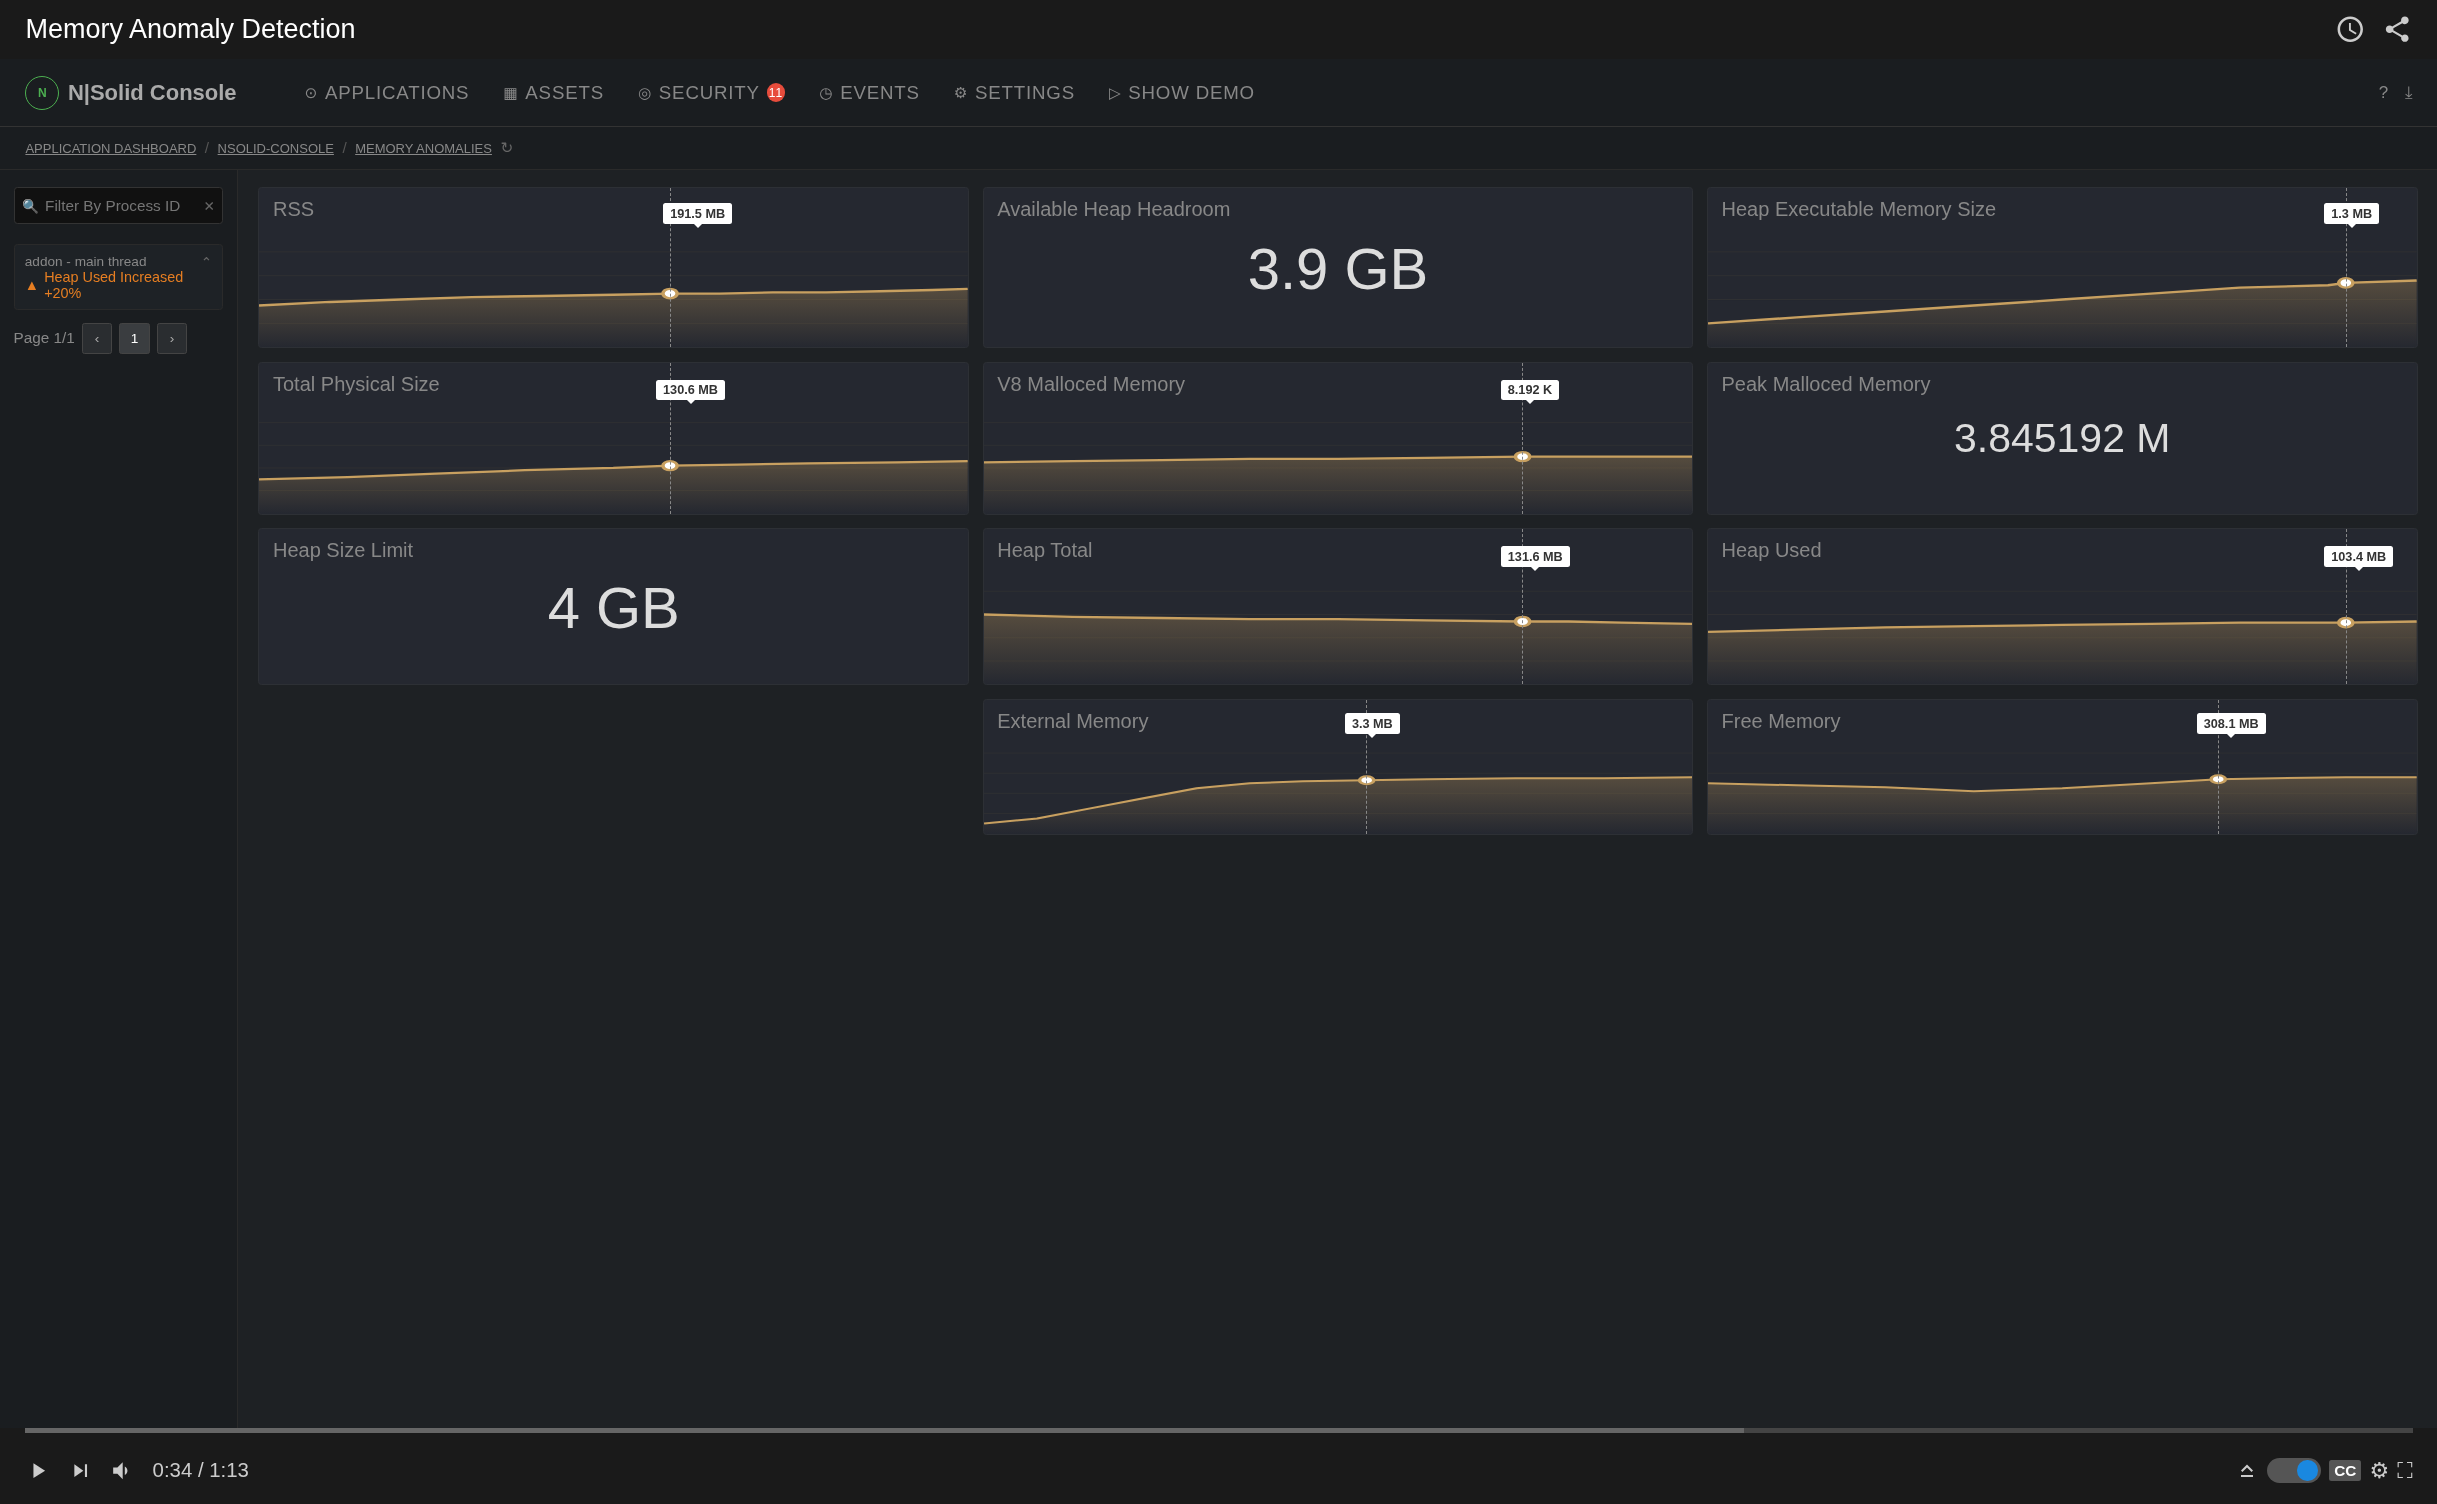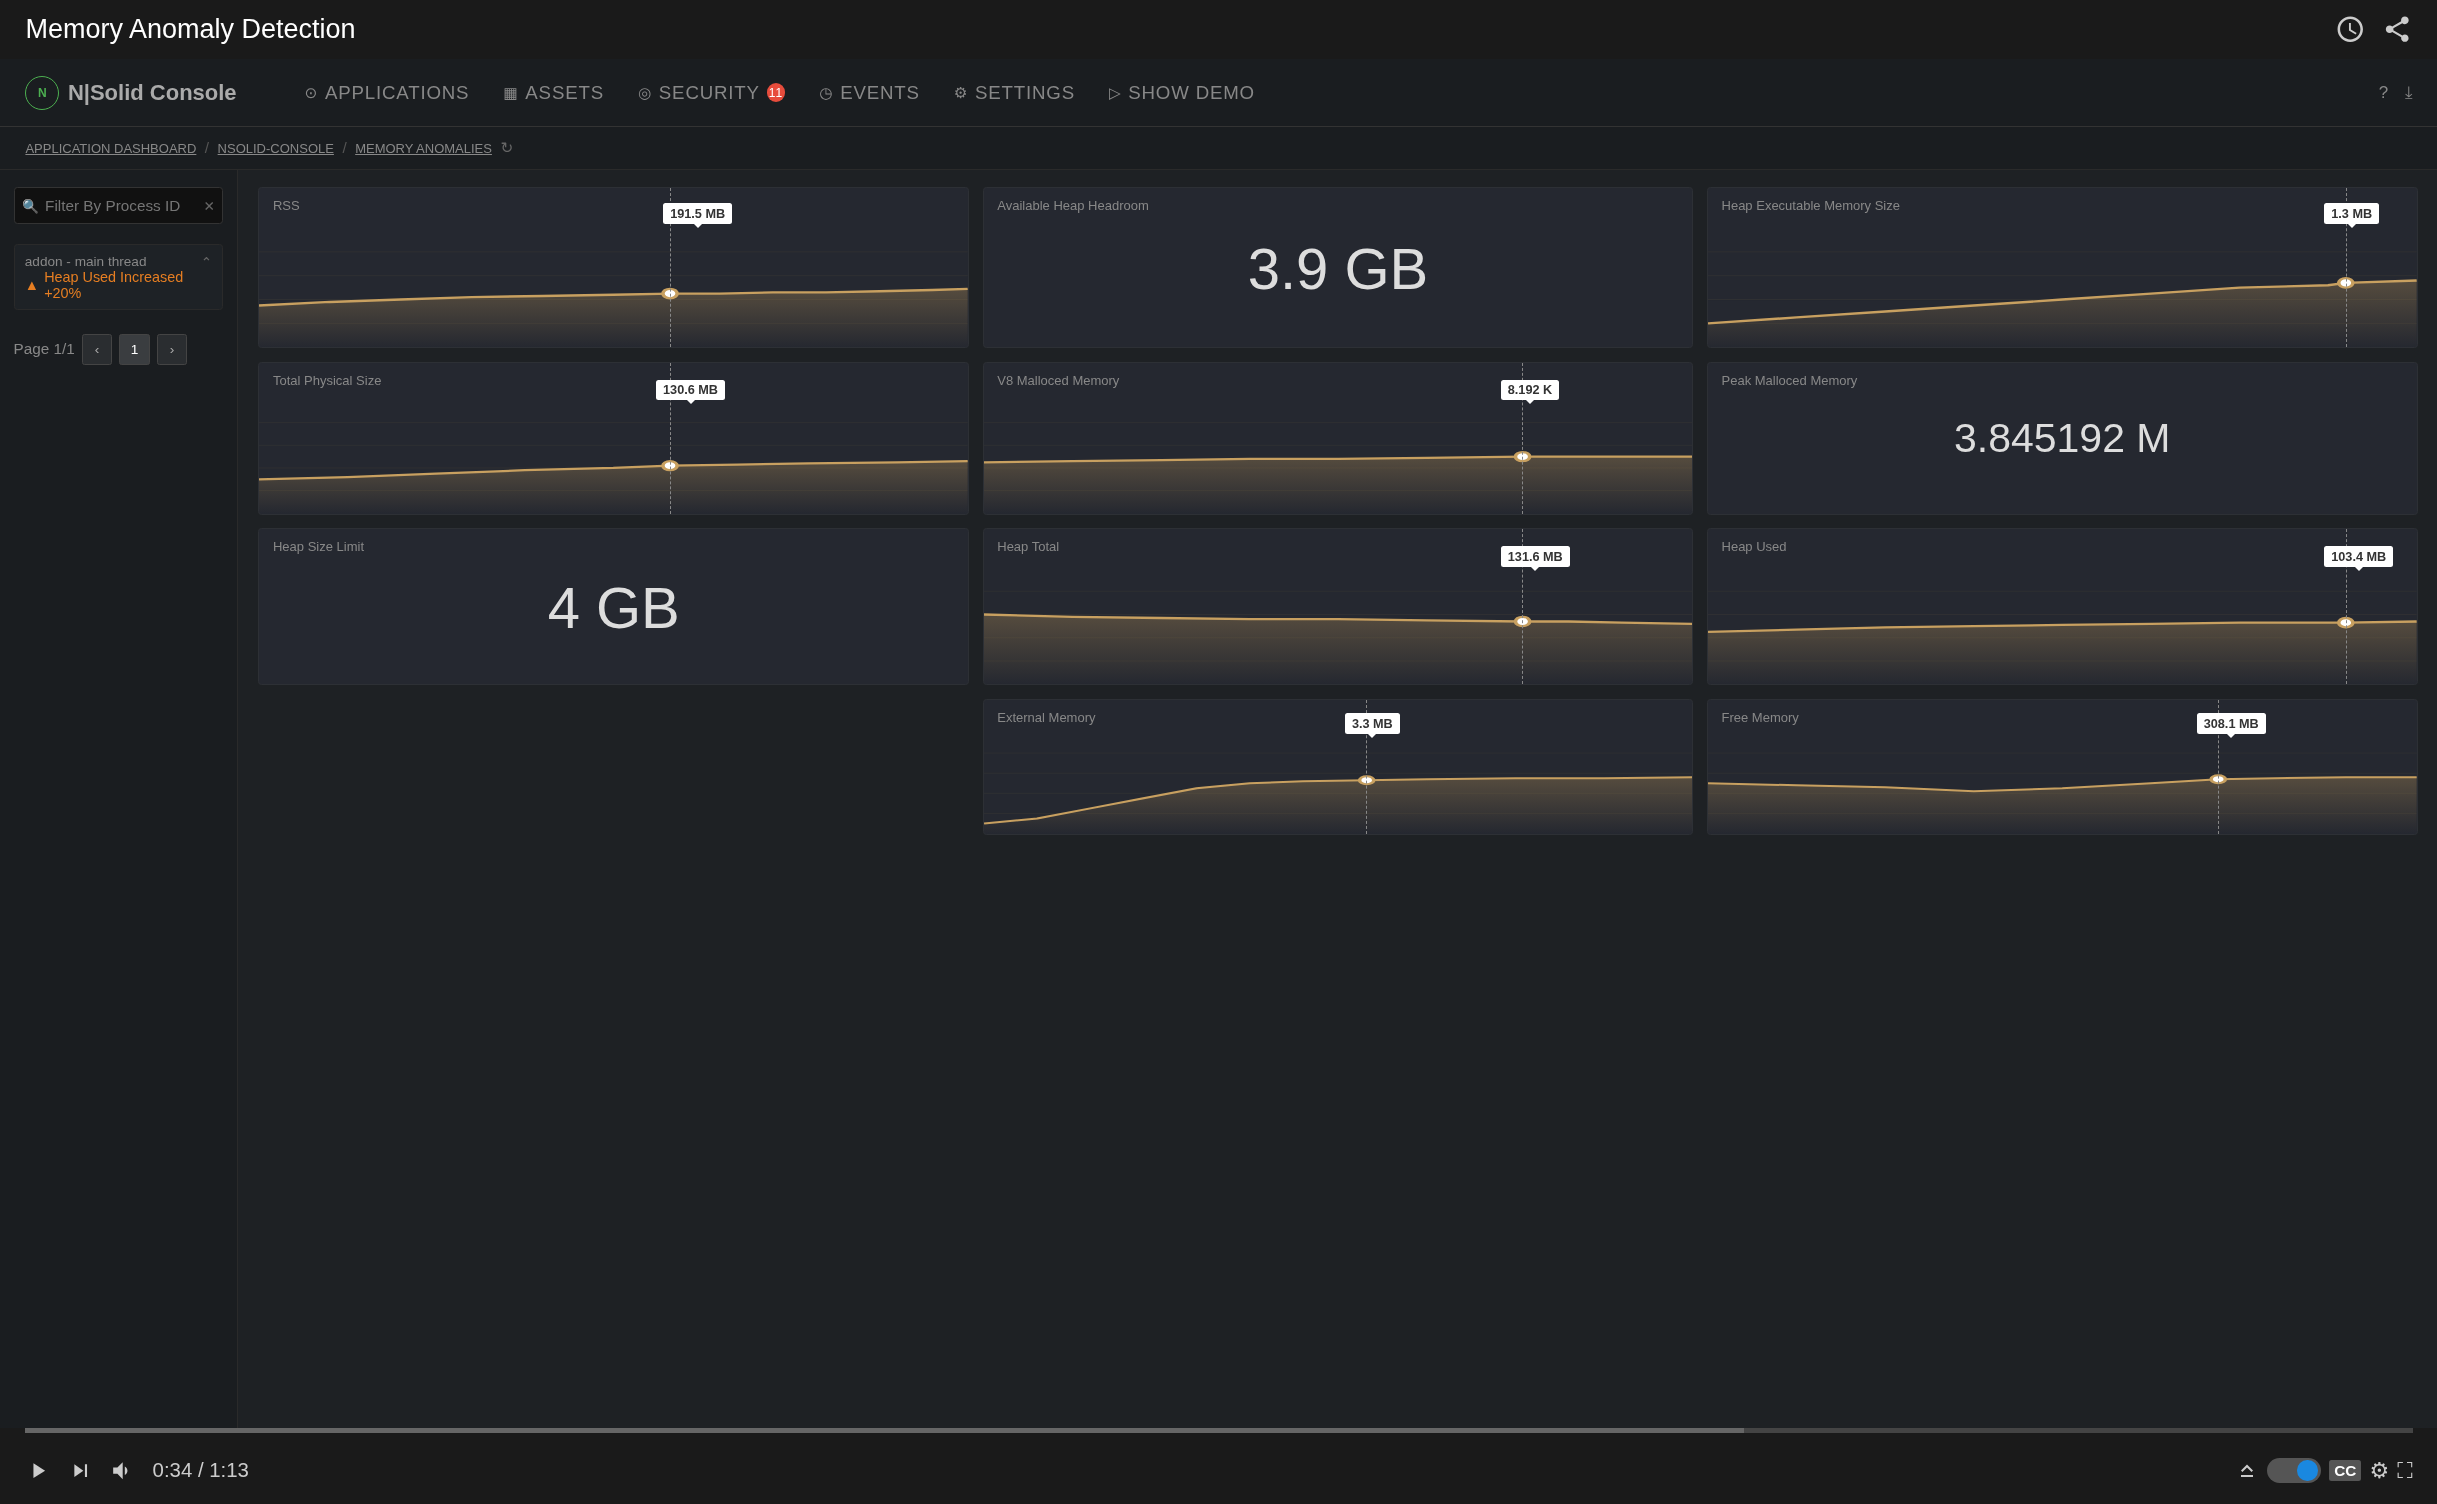--- a/index.html
+++ b/index.html
@@ -126,21 +126,21 @@
       margin-bottom: 6.8px;
       border: 0.8px solid #2a2a2a;
       margin-top: 20px;
     }
     .process-name { color: #888; font-size: 13.6px; }
     .process-alert { color: #e67e22; font-size: 14.4px; display: flex; align-items: center; gap: 5.1px; }
     .process-arrow { color: #666; float: right; }
 
     .pagination {
       display: flex; align-items: center; gap: 7px;
-      margin-top: 24px; font-size: 15.3px; color: #888;
+      margin-top: 13px; font-size: 15.3px; color: #888;
     }
     .page-btn {
       background: #2a2d30; border: 0.8px solid #444; border-radius: 2.5px;
       color: #aaa; width: 30.5px; height: 30.5px;
       display: flex; align-items: center; justify-content: center;
       cursor: pointer; font-size: 13.6px;
     }
     .page-btn.active { background: #3a3d40; color: #fff; }
 
     
@@ -162,21 +162,21 @@
       border: 0.8px solid #2d3035;
       border-radius: 3.4px;
       position: relative;
       overflow: hidden;
     }
     .chart-cell.tall { height: 170px; }
 
     .chart-label {
       position: absolute;
       top: 10.2px; left: 13.6px;
-      color: #888; font-size: 13px;
+      color: #888; font-size: 20px;
       z-index: 2;
     }
     .chart-big-value {
       position: absolute;
       top: 50%; left: 50%;
       transform: translate(-50%, -50%);
       color: #ddd; font-size: 58px; font-weight: 300;
       z-index: 2;
     }
     .chart-big-value.small-font { font-size: 41px; }

